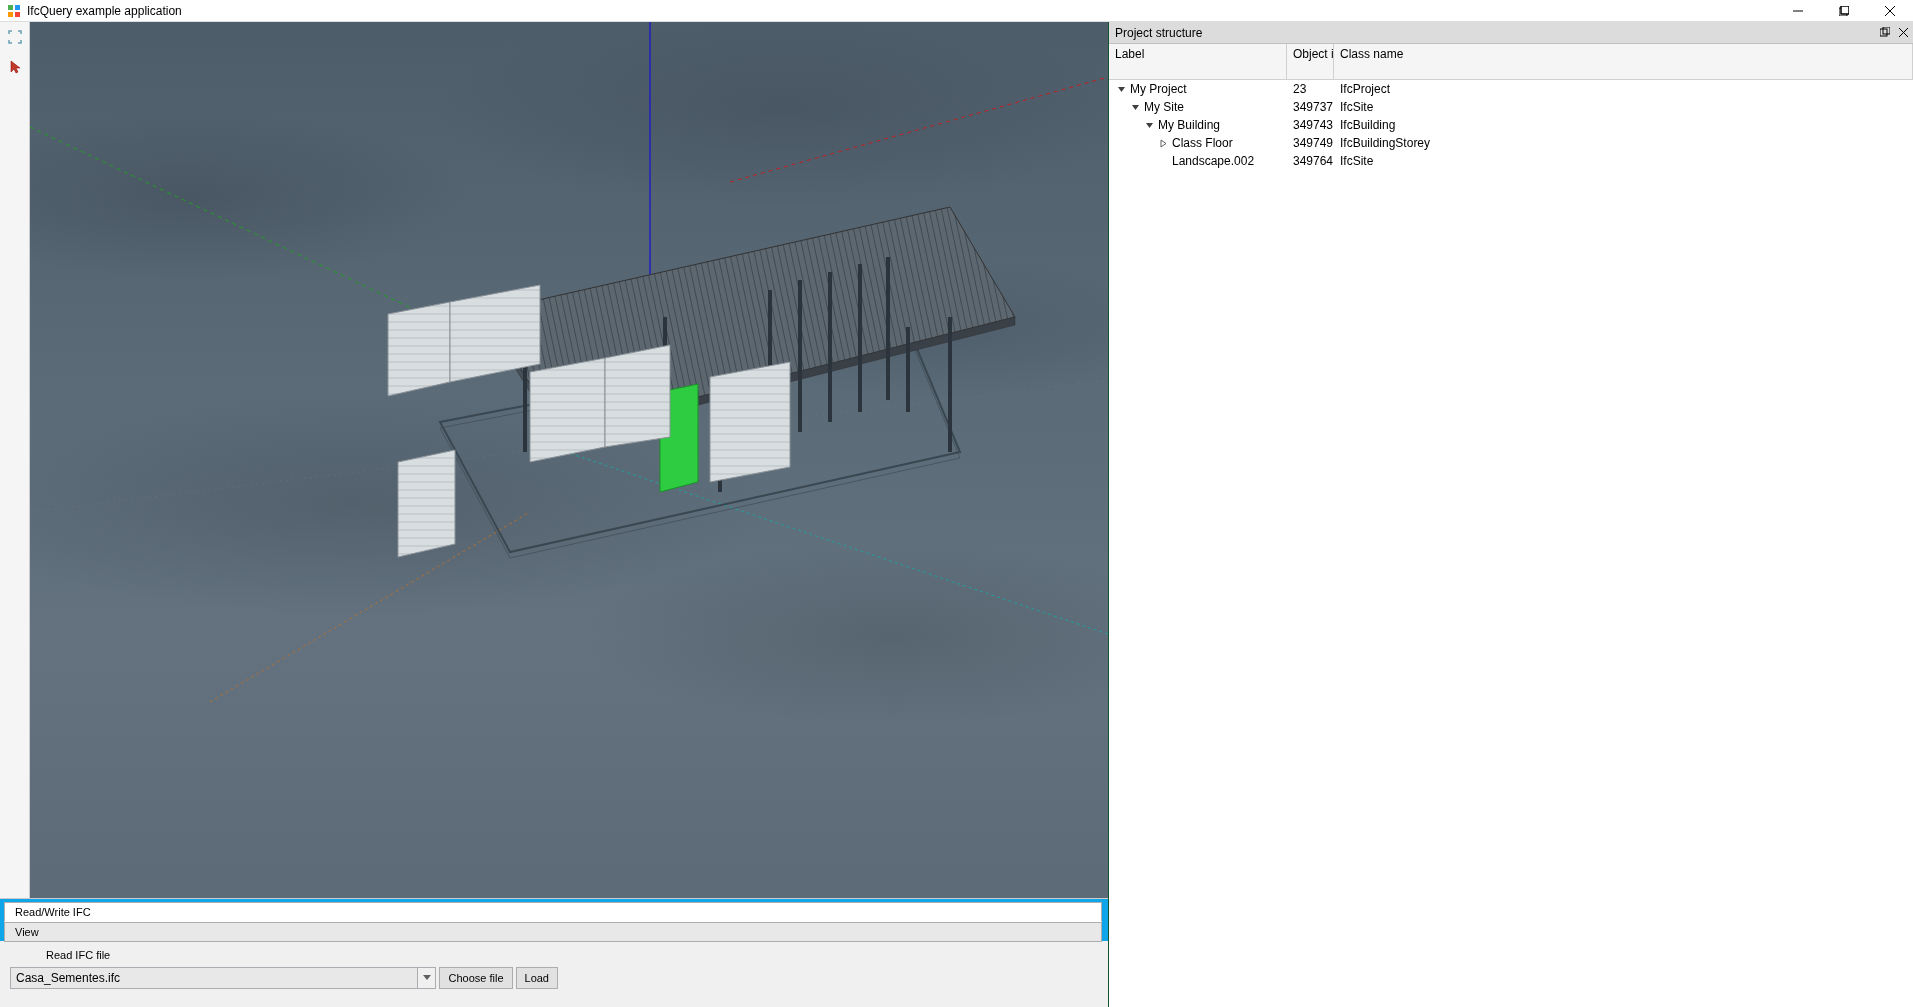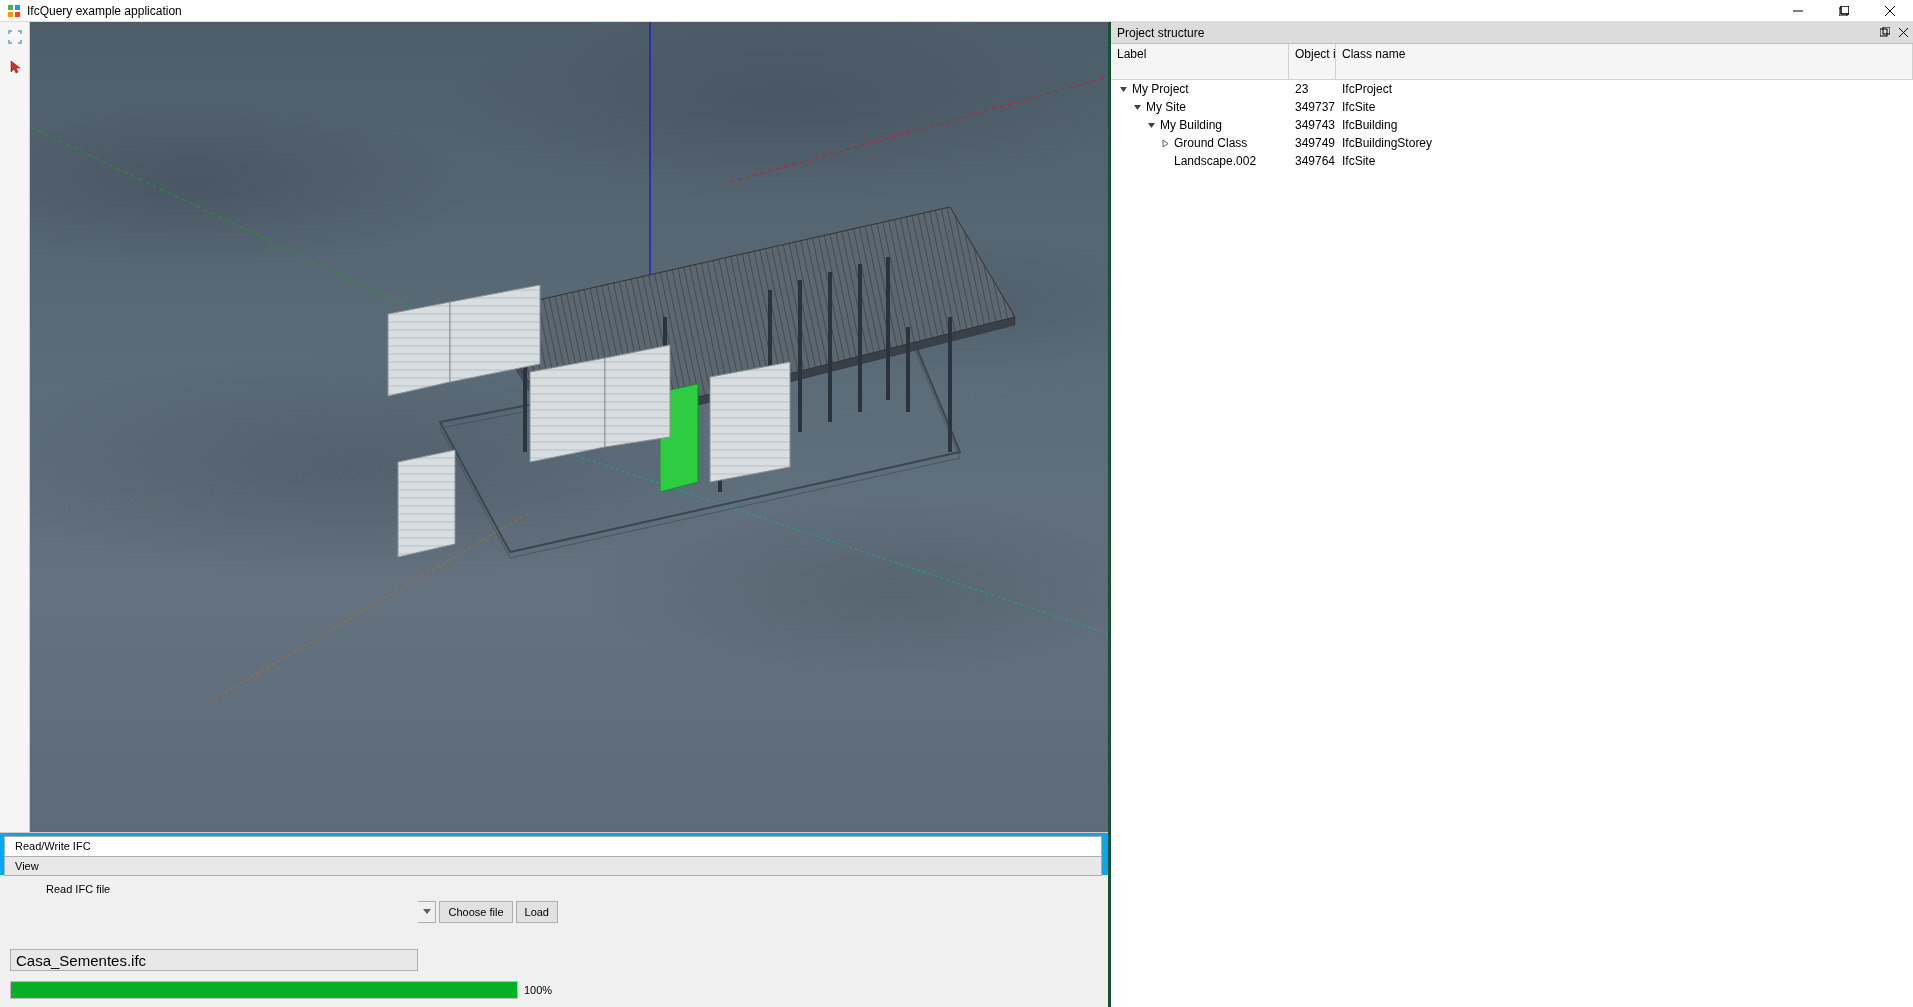--- a/index.html
+++ b/index.html
@@ -29,30 +29,30 @@
 
 .bottom-panel { background: #f0f0f0; border-top: 1px solid #ccc; flex: 0 0 auto; }
 .tabs { display: flex; padding: 2px 4px 0 4px; background: #0ea5e9; flex-direction: column; }
 .tabs .tab { padding: 3px 10px; border: 1px solid #adadad; background: #fff; font-size: 11px; margin-right: 2px; border-bottom: 1px solid #fff; position: relative; top: 1px; }
 .tabs .tab.inactive { background: #e8e8e8; border-bottom: 1px solid #adadad; }
 .read-sec { padding: 8px 10px; display: flex; gap: 8px; background: #f0f0f0; }
 .read-left { flex: 0 0 548px; }
 .read-left .label { font-size: 11px; margin-bottom: 6px; margin-left: 36px; }
 .read-left .filerow { display: flex; gap: 3px; margin-bottom: 10px; }
 .read-left .combo { flex: 1; display: flex; }
-.read-left .combo input { flex: 1; height: 22px; padding: 0 5px; font-size: 15px; border: 1px solid #abadb3; background: #e8e8e8; outline: none; margin-top: 48px; }
+.read-left .combo input { flex: 1; height: 22px; padding: 0 5px; font-size: 12px; border: 1px solid #abadb3; background: #e8e8e8; outline: none; }
 .read-left .combo .dd { width: 18px; height: 22px; border: 1px solid #abadb3; border-left: none; background: #f0f0f0; display: flex; align-items: center; justify-content: center; }
 .read-left button { height: 22px; padding: 0 8px; font-size: 11px; border: 1px solid #adadad; background: #e1e1e1; cursor: pointer; }
 .read-left .progress-row { display: flex; align-items: center; gap: 6px; }
 .read-left .progress { flex: 1; height: 18px; border: 1px solid #bcbcbc; background: #e6e6e6; position: relative; }
 .read-left .progress .bar { position: absolute; left: 0; top: 0; bottom: 0; background: #06b025; width: 100%; }
 .read-left .pct { font-size: 11px; width: 34px; }
 .read-right { flex: 1; border: 1px solid #d0d0d0; background: #fff; padding: 4px 6px; font-size: 11px; line-height: 1.35; }
 
-.rightcol { flex: 1; display: flex; flex-direction: column; border-left: 3px solid #14532d; }
+.rightcol { flex: 1; display: flex; flex-direction: column; border-left: 1px solid #14532d; }
 .panel-header { height: 22px; background: #dcdcdc; display: flex; align-items: center; padding: 0 6px; font-size: 12px; border-bottom: 1px solid #c0c0c0; position: relative; }
 .panel-header .phbtns { position: absolute; right: 2px; top: 2px; display: flex; gap: 2px; }
 .panel-header .phbtns .pb { width: 16px; height: 16px; display: flex; align-items: center; justify-content: center; }
 .tree-header { display: flex; height: 36px; border-bottom: 1px solid #d0d0d0; background: #f5f5f5; font-size: 12px; }
 .tree-header .col { padding: 3px 6px; border-right: 1px solid #d0d0d0; overflow: hidden; white-space: nowrap; }
 .col-label { flex: 0 0 178px; }
 .col-id { flex: 0 0 47px; }
 .col-class { flex: 1; }
 .tree-body { flex: 1; overflow: auto; font-size: 12px; }
 .tree-row { display: flex; height: 18px; align-items: center; }
@@ -180,26 +180,20 @@
               <input type="text" value="Casa_Sementes.ifc" style="">
               <div class="dd">
                 <svg width="8" height="6">
                     <polygon points="0,0 8,0 4,5" fill="#606060"></polygon>
                   </svg>
               </div>
             </div>
             <button>Choose file</button>
             <button>Load</button>
           </div>
-          <div class="progress-row">
-            <div class="progress">
-                <div class="bar"></div>
-              </div>
-            <div class="pct">100%</div>
-          </div>
         </div>
       </div>
     </div>
   </div>
 
   <div class="rightcol">
     <div class="panel-header">
       <span>Project structure</span>
       <div class="phbtns">
         <div class="pb">
@@ -262,21 +256,21 @@
           <div class="col col-class">IfcBuilding</div>
         </div>
         <div class="tree-row">
           <div class="col col-label">
             <span class="indent" style="width: 42px;"></span>
             <span class="expander">
               <svg viewBox="0 0 9 9">
                 <polygon points="2,1 7,4.5 2,8" fill="none" stroke="#606060" stroke-width="1"></polygon>
               </svg>
             </span>
-            <span>Ground Class</span>
+            <span>Class Floor</span>
           </div>
           <div class="col col-id">349749</div>
           <div class="col col-class">IfcBuildingStorey</div>
         </div>
         <div class="tree-row">
           <div class="col col-label">
             <span class="indent" style="width: 42px;"></span>
             <span class="expander"></span>
             <span>Landscape.002</span>
           </div>

